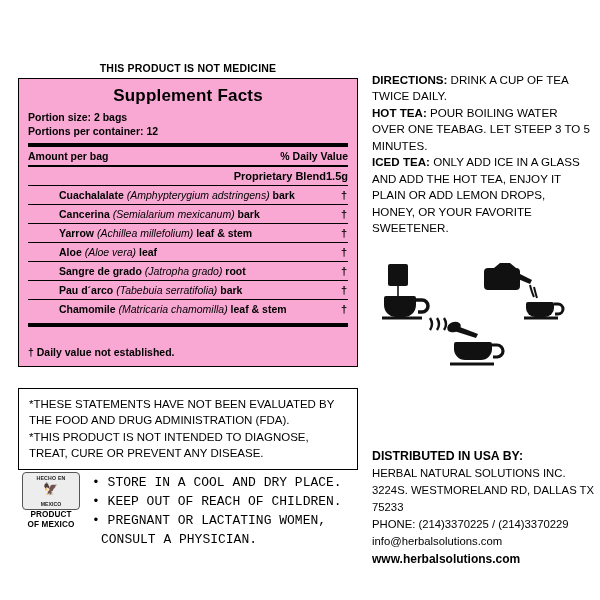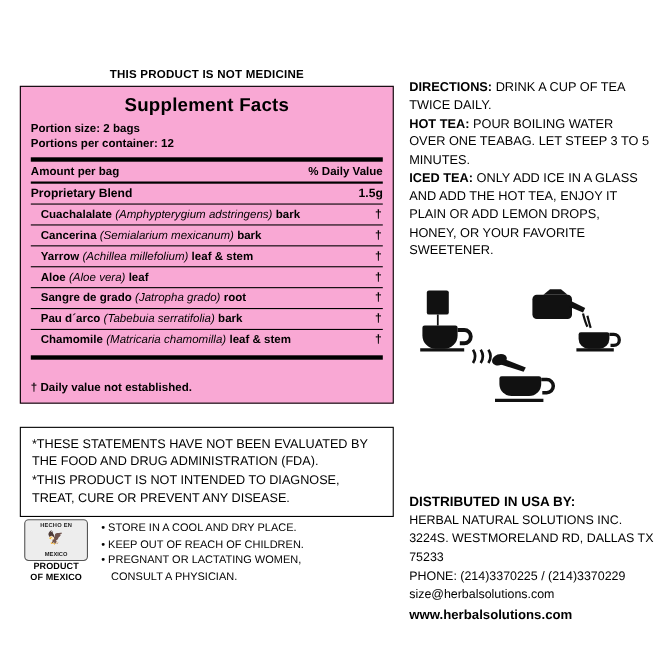--- a/index.html
+++ b/index.html
@@ -68,34 +68,35 @@
   }
   .amt-row {
     display: flex;
     justify-content: space-between;
     font-size: 10.5px;
     font-weight: bold;
     padding: 3px 0 3px 0;
   }
   .blend-row {
     display: flex;
-    justify-content: space-between;
+    justify-content: flex-end;
     font-size: 11px;
     font-weight: bold;
     padding: 3px 0 3px 0;
   }
   .ing-row {
     display: flex;
     justify-content: space-between;
     align-items: baseline;
     font-size: 10.5px;
     padding: 3px 0 3px 9px;
   }
   .ing-name {
     font-weight: bold;
+    margin-left: 22px;
   }
   .ing-name i {
     font-weight: normal;
     font-style: italic;
   }
   .dagger {
     font-weight: bold;
     font-size: 11px;
     padding-right: 1px;
   }
@@ -169,23 +170,24 @@
     color: #111;
   }
   .product-of {
     font-size: 8.2px;
     font-weight: bold;
     line-height: 1.25;
     margin-top: 0;
     letter-spacing: 0.1px;
   }
   .bullets {
-    font-size: 10px;
+    font-size: 13px;
     line-height: 1.45;
     padding-top: 4px;
+    font-family: Liberation Mono, monospace;
   }
   .bullets div {
     white-space: nowrap;
   }
   .bullets .indent {
     padding-left: 9px;
   }
 
   
   .right-col {
@@ -377,17 +379,17 @@
       <path d="M68 29 h5 a6 6 0 0 1 0 12 h-4" fill="none" stroke="#111" stroke-width="3.2"></path>
       <path d="M26 48 h44" stroke="#111" stroke-width="3"></path>
     </svg>
   </div>
 
   <div class="distrib">
     <div class="head">DISTRIBUTED IN USA BY:</div>
     <div>HERBAL NATURAL SOLUTIONS INC.</div>
     <div>3224S. WESTMORELAND RD, DALLAS TX 75233</div>
     <div>PHONE: (214)3370225 / (214)3370229</div>
-    <div>size@herbalsolutions.com</div>
+    <div>info@herbalsolutions.com</div>
     <div class="web">www.herbalsolutions.com</div>
   </div>
 
 </div>
 
 </body></html>

